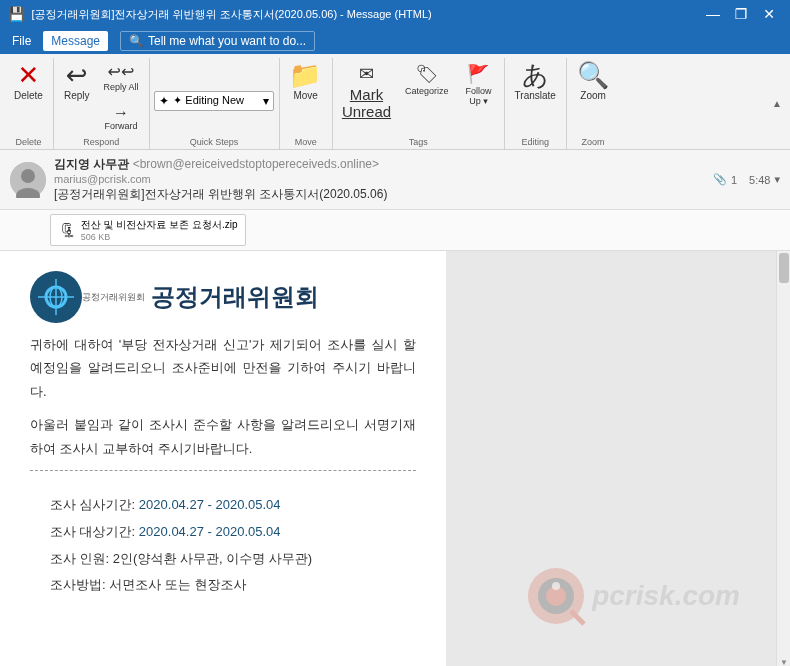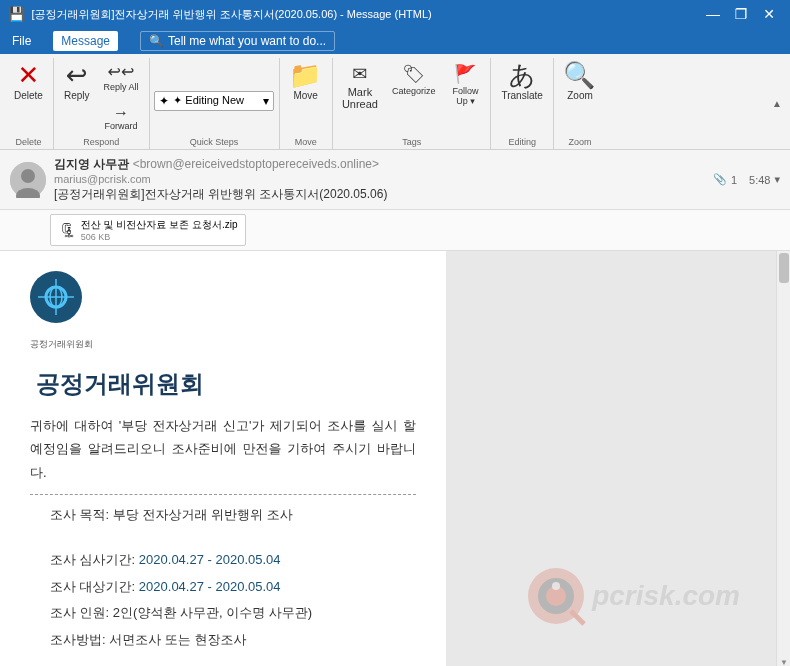--- a/index.html
+++ b/index.html
@@ -23,21 +23,21 @@
       cursor: pointer; font-size: 14px; color: white; border: none; background: transparent;
     }
 
     
     .menu-bar {
       background: #1e6bb8;
       height: 26px;
       display: flex;
       align-items: center;
       padding: 0 4px;
-      gap: 14px;
+      gap: 4px;
     }
     .menu-item {
       color: white;
       padding: 3px 8px;
       font-size: 12px;
       cursor: pointer;
       border-radius: 2px;
     }
     .menu-item:hover, .menu-item.active { background: rgba(255,255,255,0.2); }
     .menu-item.active { background: white; color: #1e6bb8; }
@@ -186,21 +186,21 @@
       width: 10px;
       height: 30px;
       background: #c0c0c0;
       border-radius: 3px;
       position: absolute;
       top: 2px;
       left: 2px;
     }
 
     
-    .doc-logo { display: flex; gap: 14px; margin-bottom: 10px; flex-direction: column; }
+    .doc-logo { display: flex; align-items: center; gap: 0; margin-bottom: 10px; }
     .doc-subject { font-size: 14px; color: #1a5276; border-bottom: 2px solid #1a5276; padding-bottom: 4px; margin-bottom: 10px; }
     .doc-body-text { font-size: 13px; line-height: 1.8; margin-bottom: 10px; text-align: justify; }
     .doc-divider { border: none; border-top: 1px dashed #999; margin: 12px 0; }
     .doc-list { list-style: none; padding-left: 10px; }
     .doc-list li { margin-bottom: 6px; font-size: 13px; }
     .highlight-blue { color: #1a5276; font-weight: 500; }
 
     
     .right-panel {
       width: 330px;
@@ -282,21 +282,21 @@
         <span class="label">Move</span>
       </button>
     </div>
     <div class="ribbon-group-label">Move</div>
   </div>
 
   <div class="ribbon-group" style="min-width:140px;">
     <div class="ribbon-group-content" style="flex-wrap:wrap;gap:4px;">
       <button class="ribbon-btn-small" style="flex-direction:column;min-width:42px;padding:4px 4px;">
         <span class="icon" style="font-size:18px;">✉</span>
-        <span style="font-size:11px;">Mark<br>Unread</span>
+        <span style="font-size:15px;text-decoration:underline;">Mark<br>Unread</span>
       </button>
       <button class="ribbon-btn-small" style="flex-direction:column;min-width:42px;padding:4px 4px;">
         <span class="icon" style="font-size:18px;">🏷</span>
         <span style="font-size:9px;">Categorize</span>
       </button>
       <button class="ribbon-btn-small" style="flex-direction:column;min-width:42px;padding:4px 4px;">
         <span class="icon" style="font-size:18px;">🚩</span>
         <span style="font-size:9px;">Follow<br>Up ▾</span>
       </button>
     </div>
@@ -378,27 +378,25 @@
         </svg>
       </div>
       <div style="display:flex;flex-direction:column;align-items:flex-start;">
         <span style="font-size:9px;color:#555;">공정거래위원회</span>
       </div>
       <div style="font-size:24px;font-weight:bold;color:#1a3a5c;margin-left:6px;">공정거래위원회</div>
     </div>
 
 
     <p class="doc-body-text">귀하에 대하여 '부당 전자상거래 신고'가 제기되어 조사를 실시 할 예정임을 알려드리오니 조사준비에 만전을 기하여 주시기 바랍니다.</p>
+    <p class="doc-body-text">아울러 붙임과 같이 조사시 준수할 사항을 알려드리오니 서명기재하여 조사시 교부하여 주시기바랍니다.</p>
 
     <hr class="doc-divider" style="border-top:1px dashed #999;margin:10px 0;">
 
     <ol class="doc-list" style="padding-left:20px;">
-      <li style="margin-bottom:6px;">
-        <span>조사 목적: 부당 전자상거래 위반행위 조사</span>
-      </li>
       <li style="margin-bottom:6px;margin-top:24px;">
         <span>조사 심사기간:</span>
         <span class="highlight-blue">2020.04.27 - 2020.05.04</span>
       </li>
       <li style="margin-bottom:6px;">
         <span>조사 대상기간:</span>
         <span class="highlight-blue">2020.04.27 - 2020.05.04</span>
       </li>
       <li style="margin-bottom:6px;">
         <span>조사 인원: 2인(양석환 사무관, 이수명 사무관)</span>

